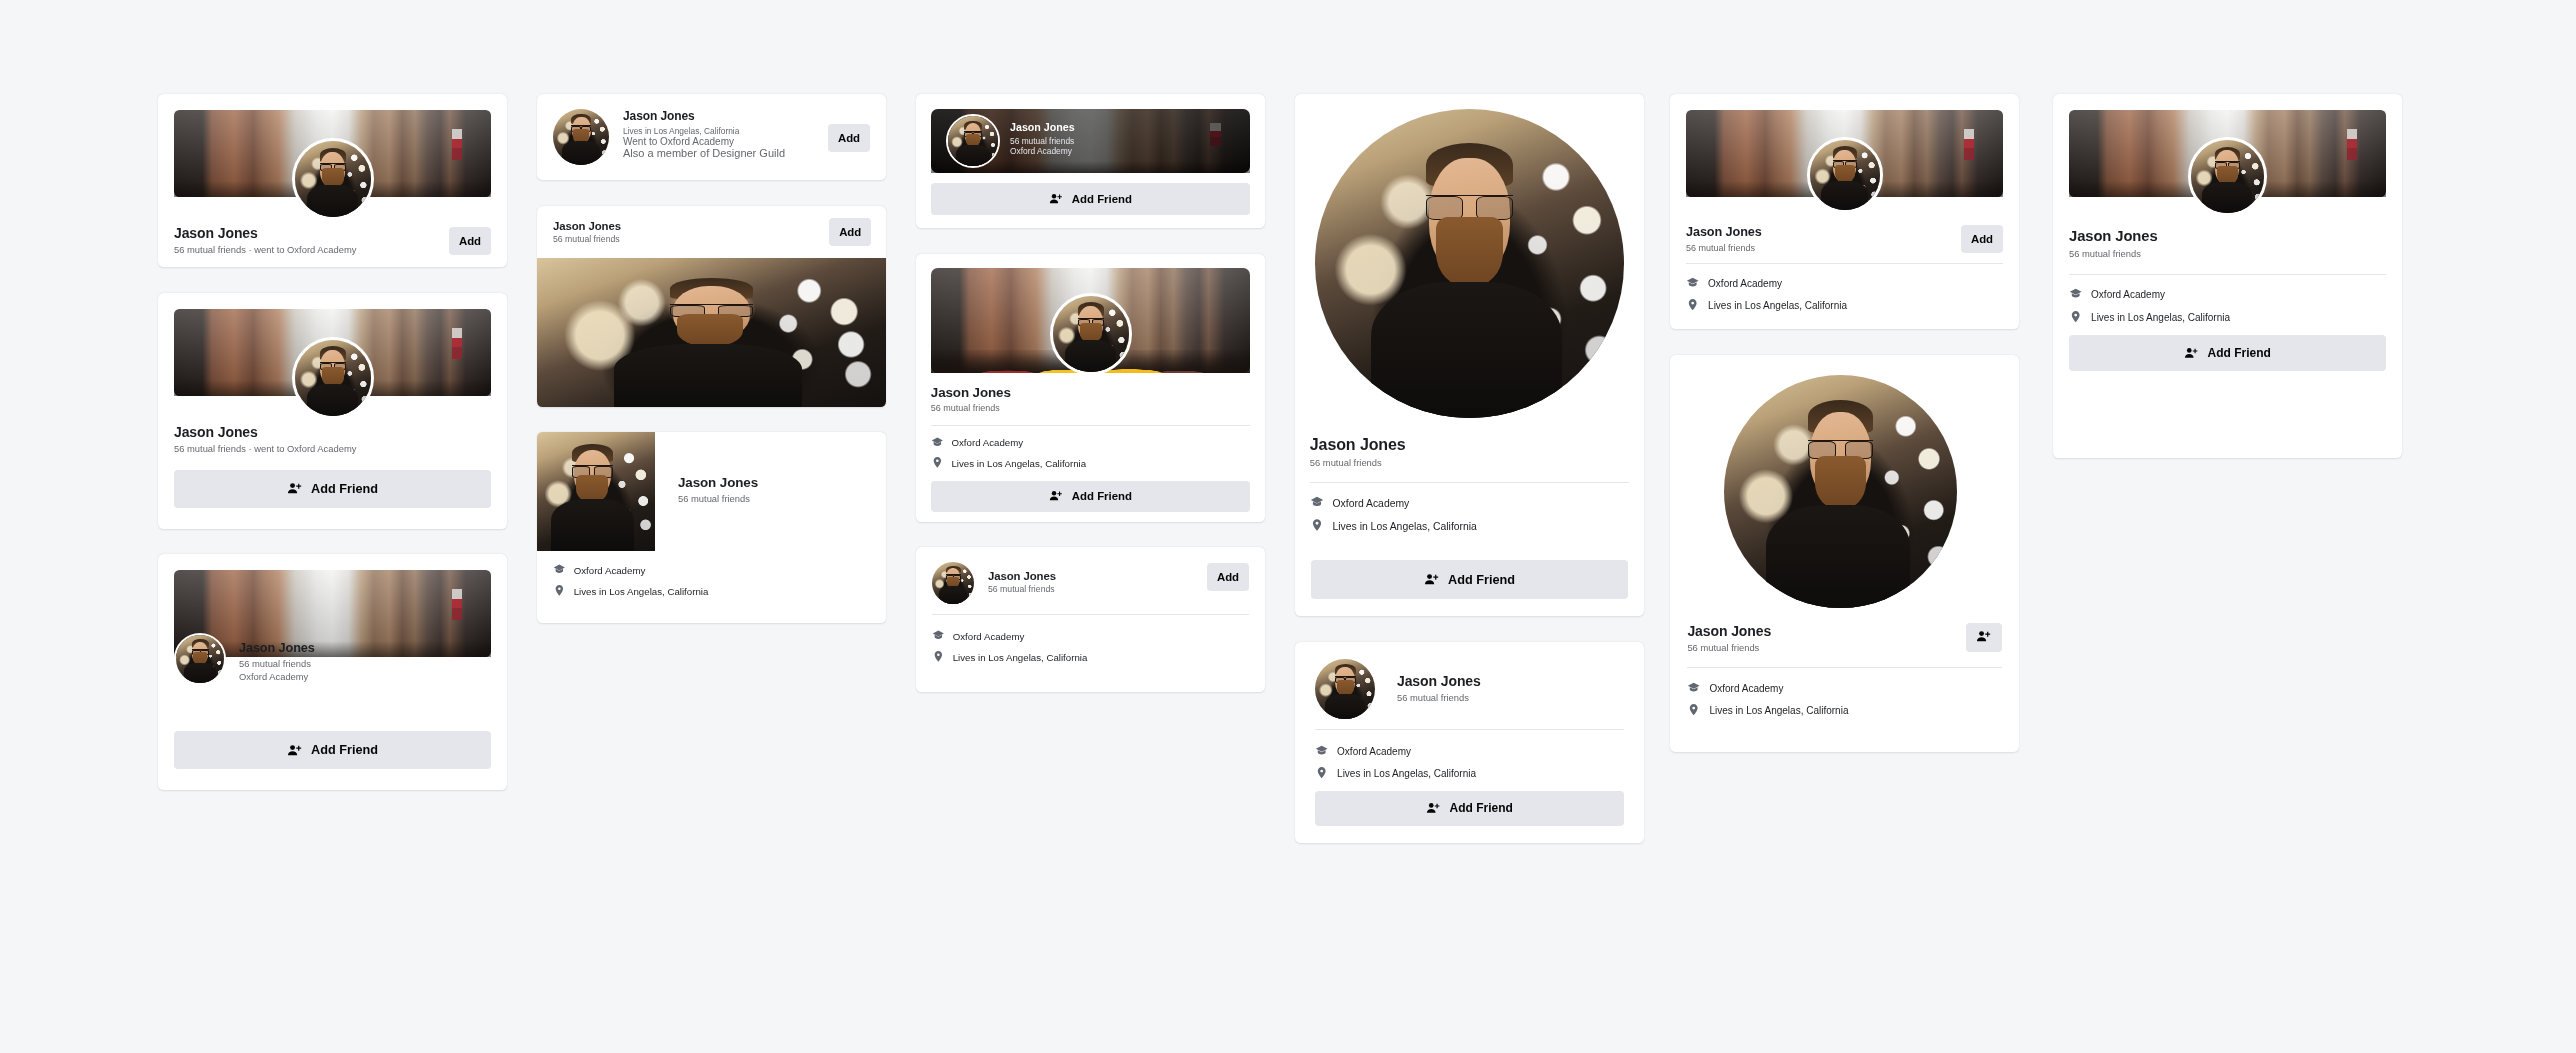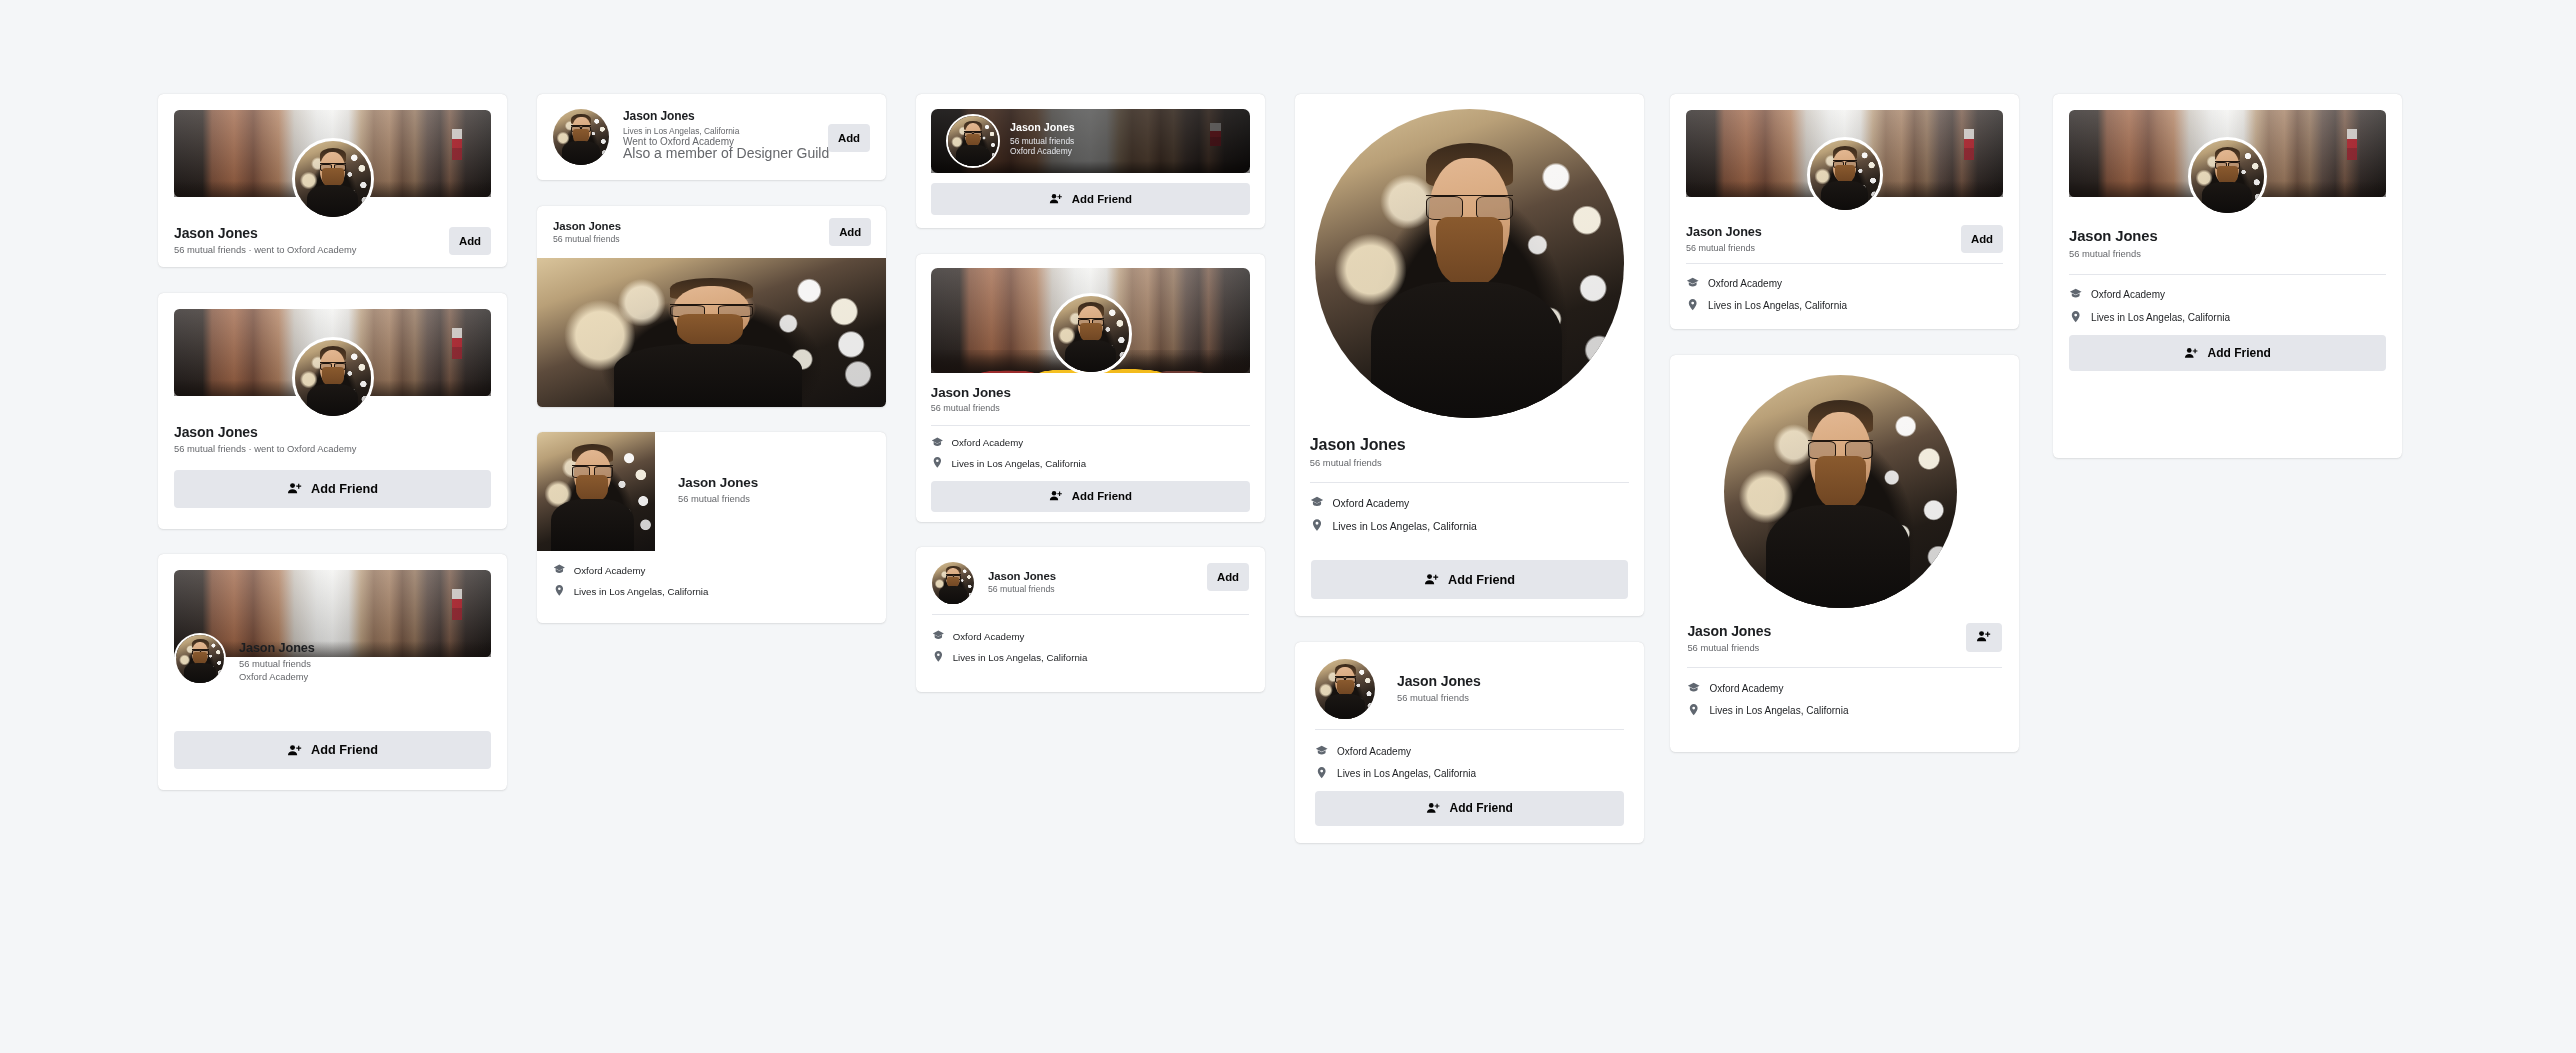--- a/index.html
+++ b/index.html
@@ -220,21 +220,21 @@
             <div class="face"></div>
             <div class="glasses"></div>
             <div class="beard"></div>
             <div class="coat"></div>
           </div>
       </div>
       <div style="position:absolute;left:86px;top:14.8px;">
         <div class="name" style="font-size:12px;line-height:14.8px;">Jason Jones</div>
         <div class="sub" style="font-size:8.4px;line-height:10.7px;margin-top:2.7px;">Lives in Los Angelas, California</div>
         <div class="sub" style="font-size:10px;line-height:10.7px;">Went to Oxford Academy</div>
-        <div class="sub" style="font-size:14px;line-height:10.7px;">Also a member of Designer Guild</div>
+        <div class="sub" style="font-size:11px;line-height:10.7px;">Also a member of Designer Guild</div>
       </div>
       <div class="btn-small" style="position:absolute;right:16px;top:29.5px;width:42px;height:28px;font-size:11.4px;">Add</div>
     </div>
 
     <div class="card" style="height:201px;">
       <div style="position:absolute;left:16px;top:13.4px;">
         <div class="name" style="font-size:11.4px;line-height:14px;">Jason Jones</div>
         <div class="sub" style="font-size:8.7px;line-height:11.4px;margin-top:1.3px;">56 mutual friends</div>
       </div>
       <div class="btn-small" style="position:absolute;right:14.8px;top:12px;width:42px;height:28px;font-size:11.4px;">Add</div>

